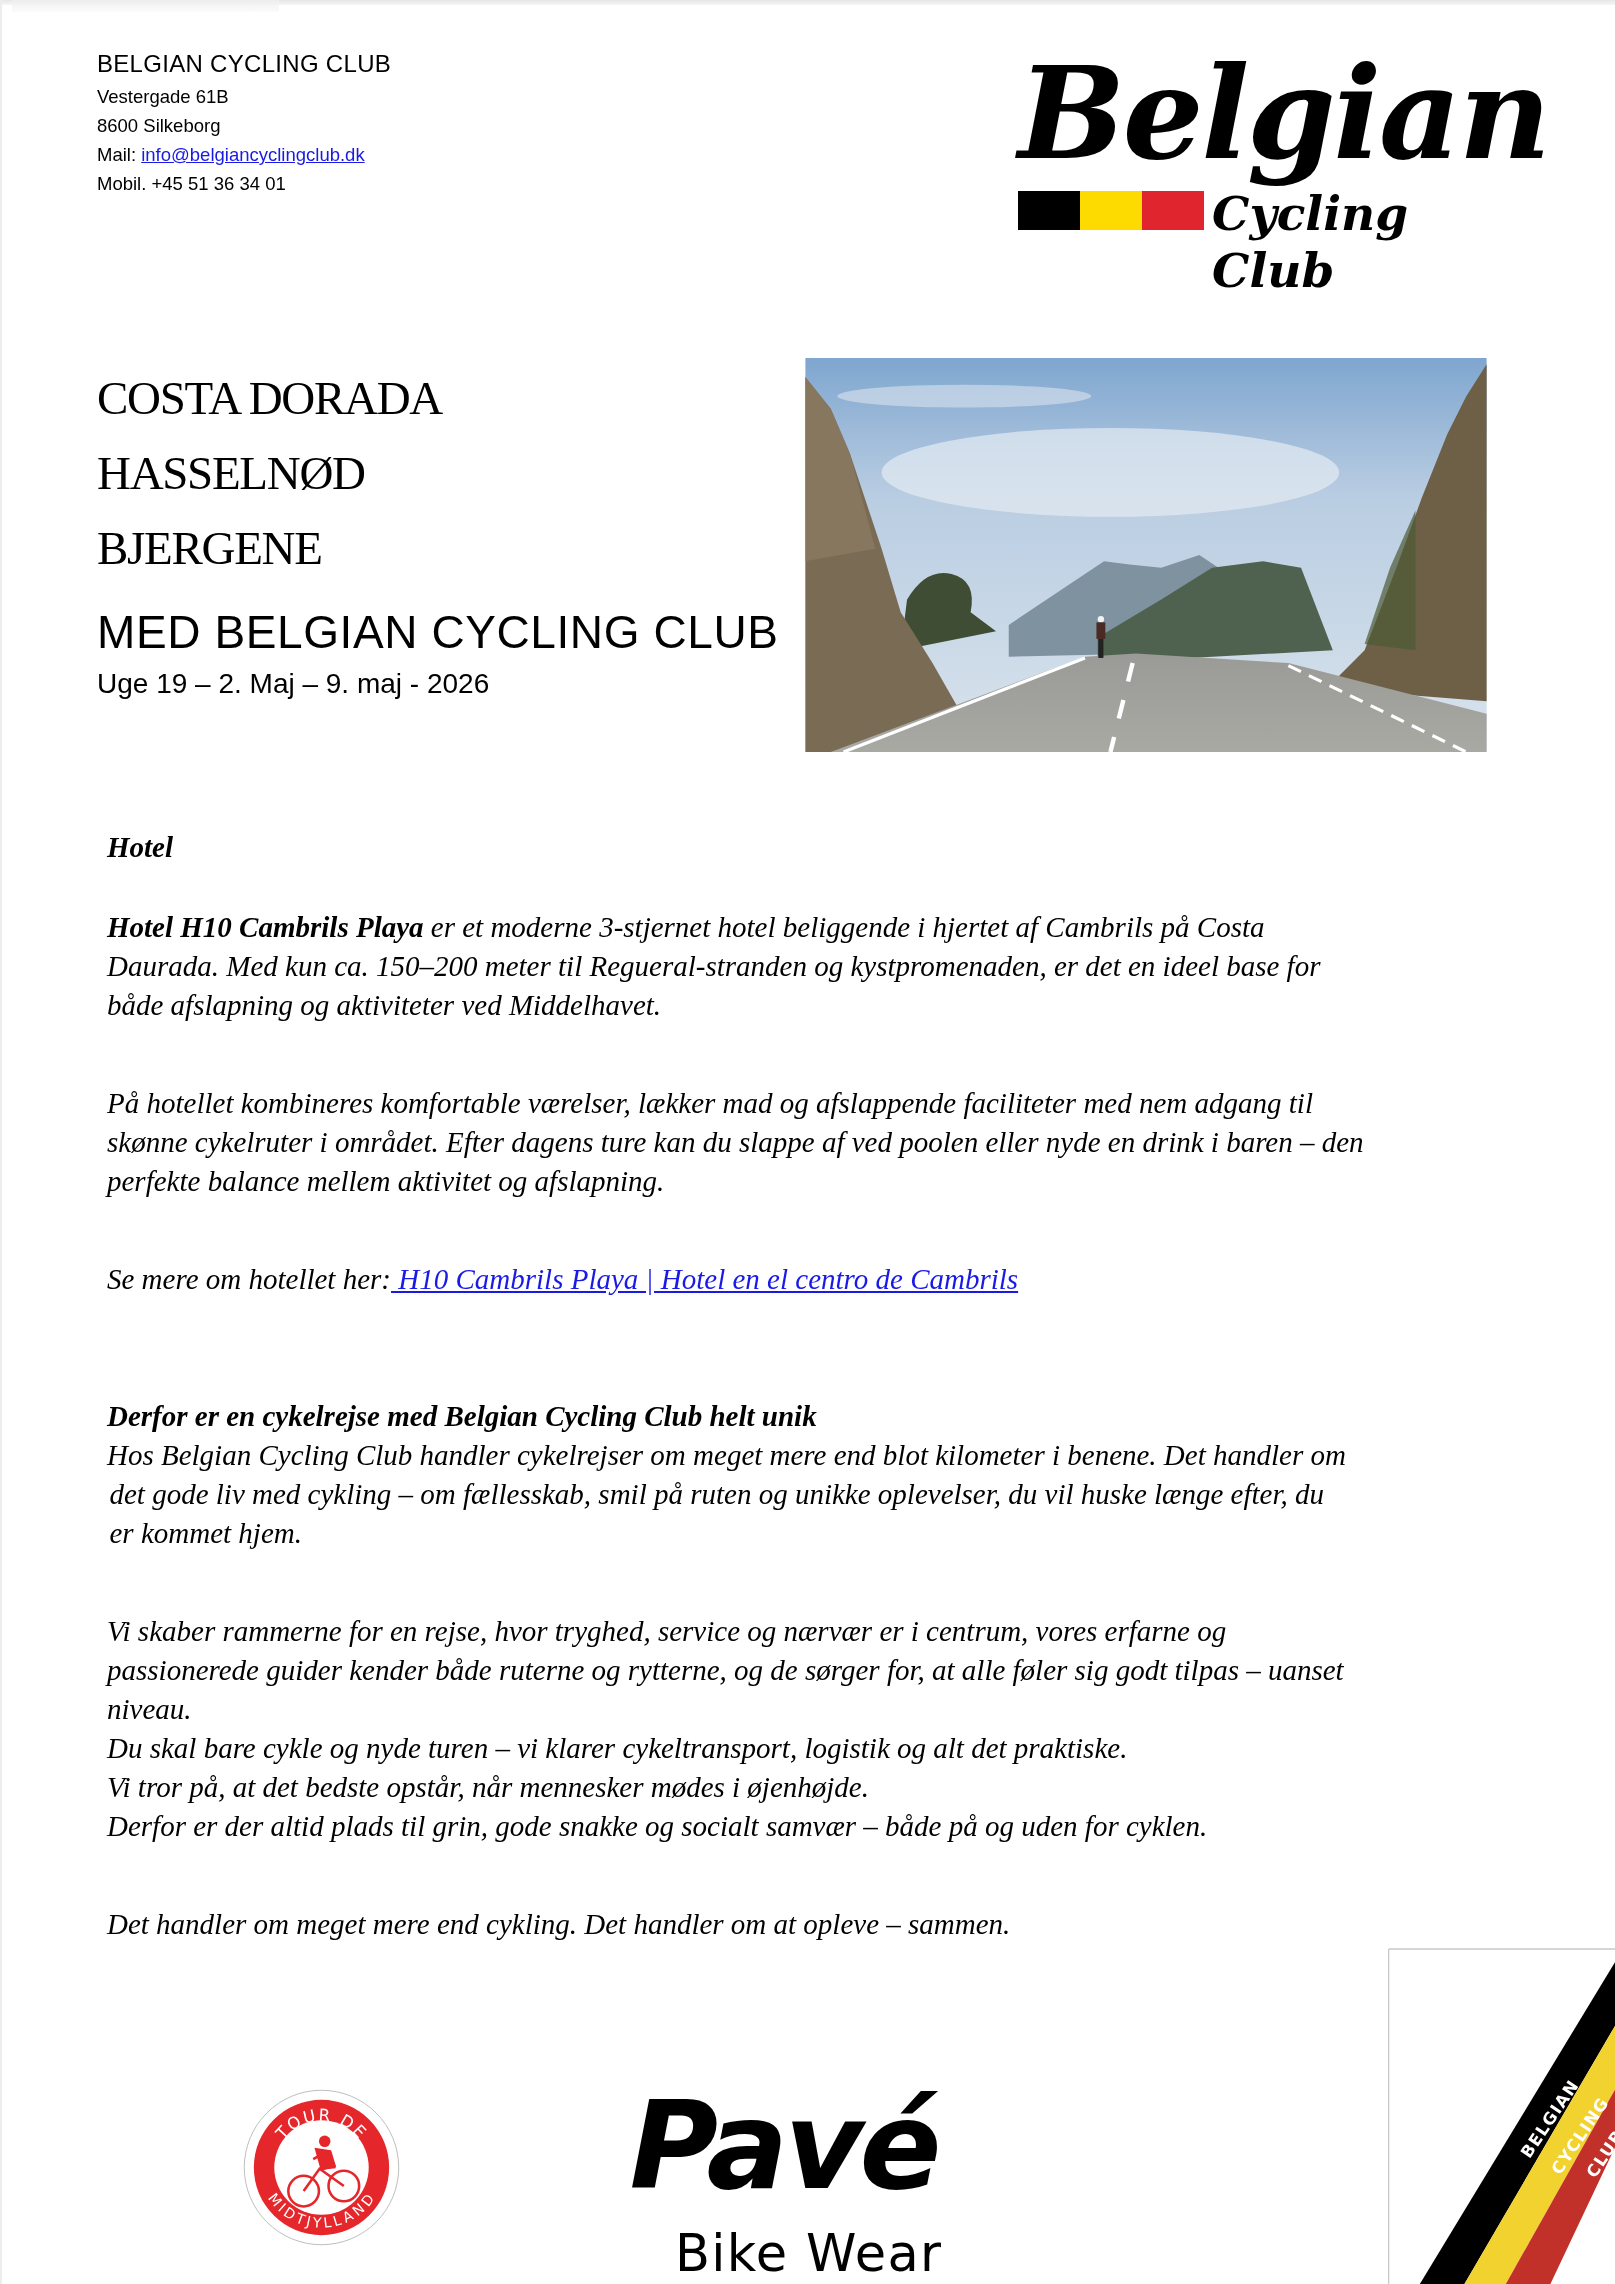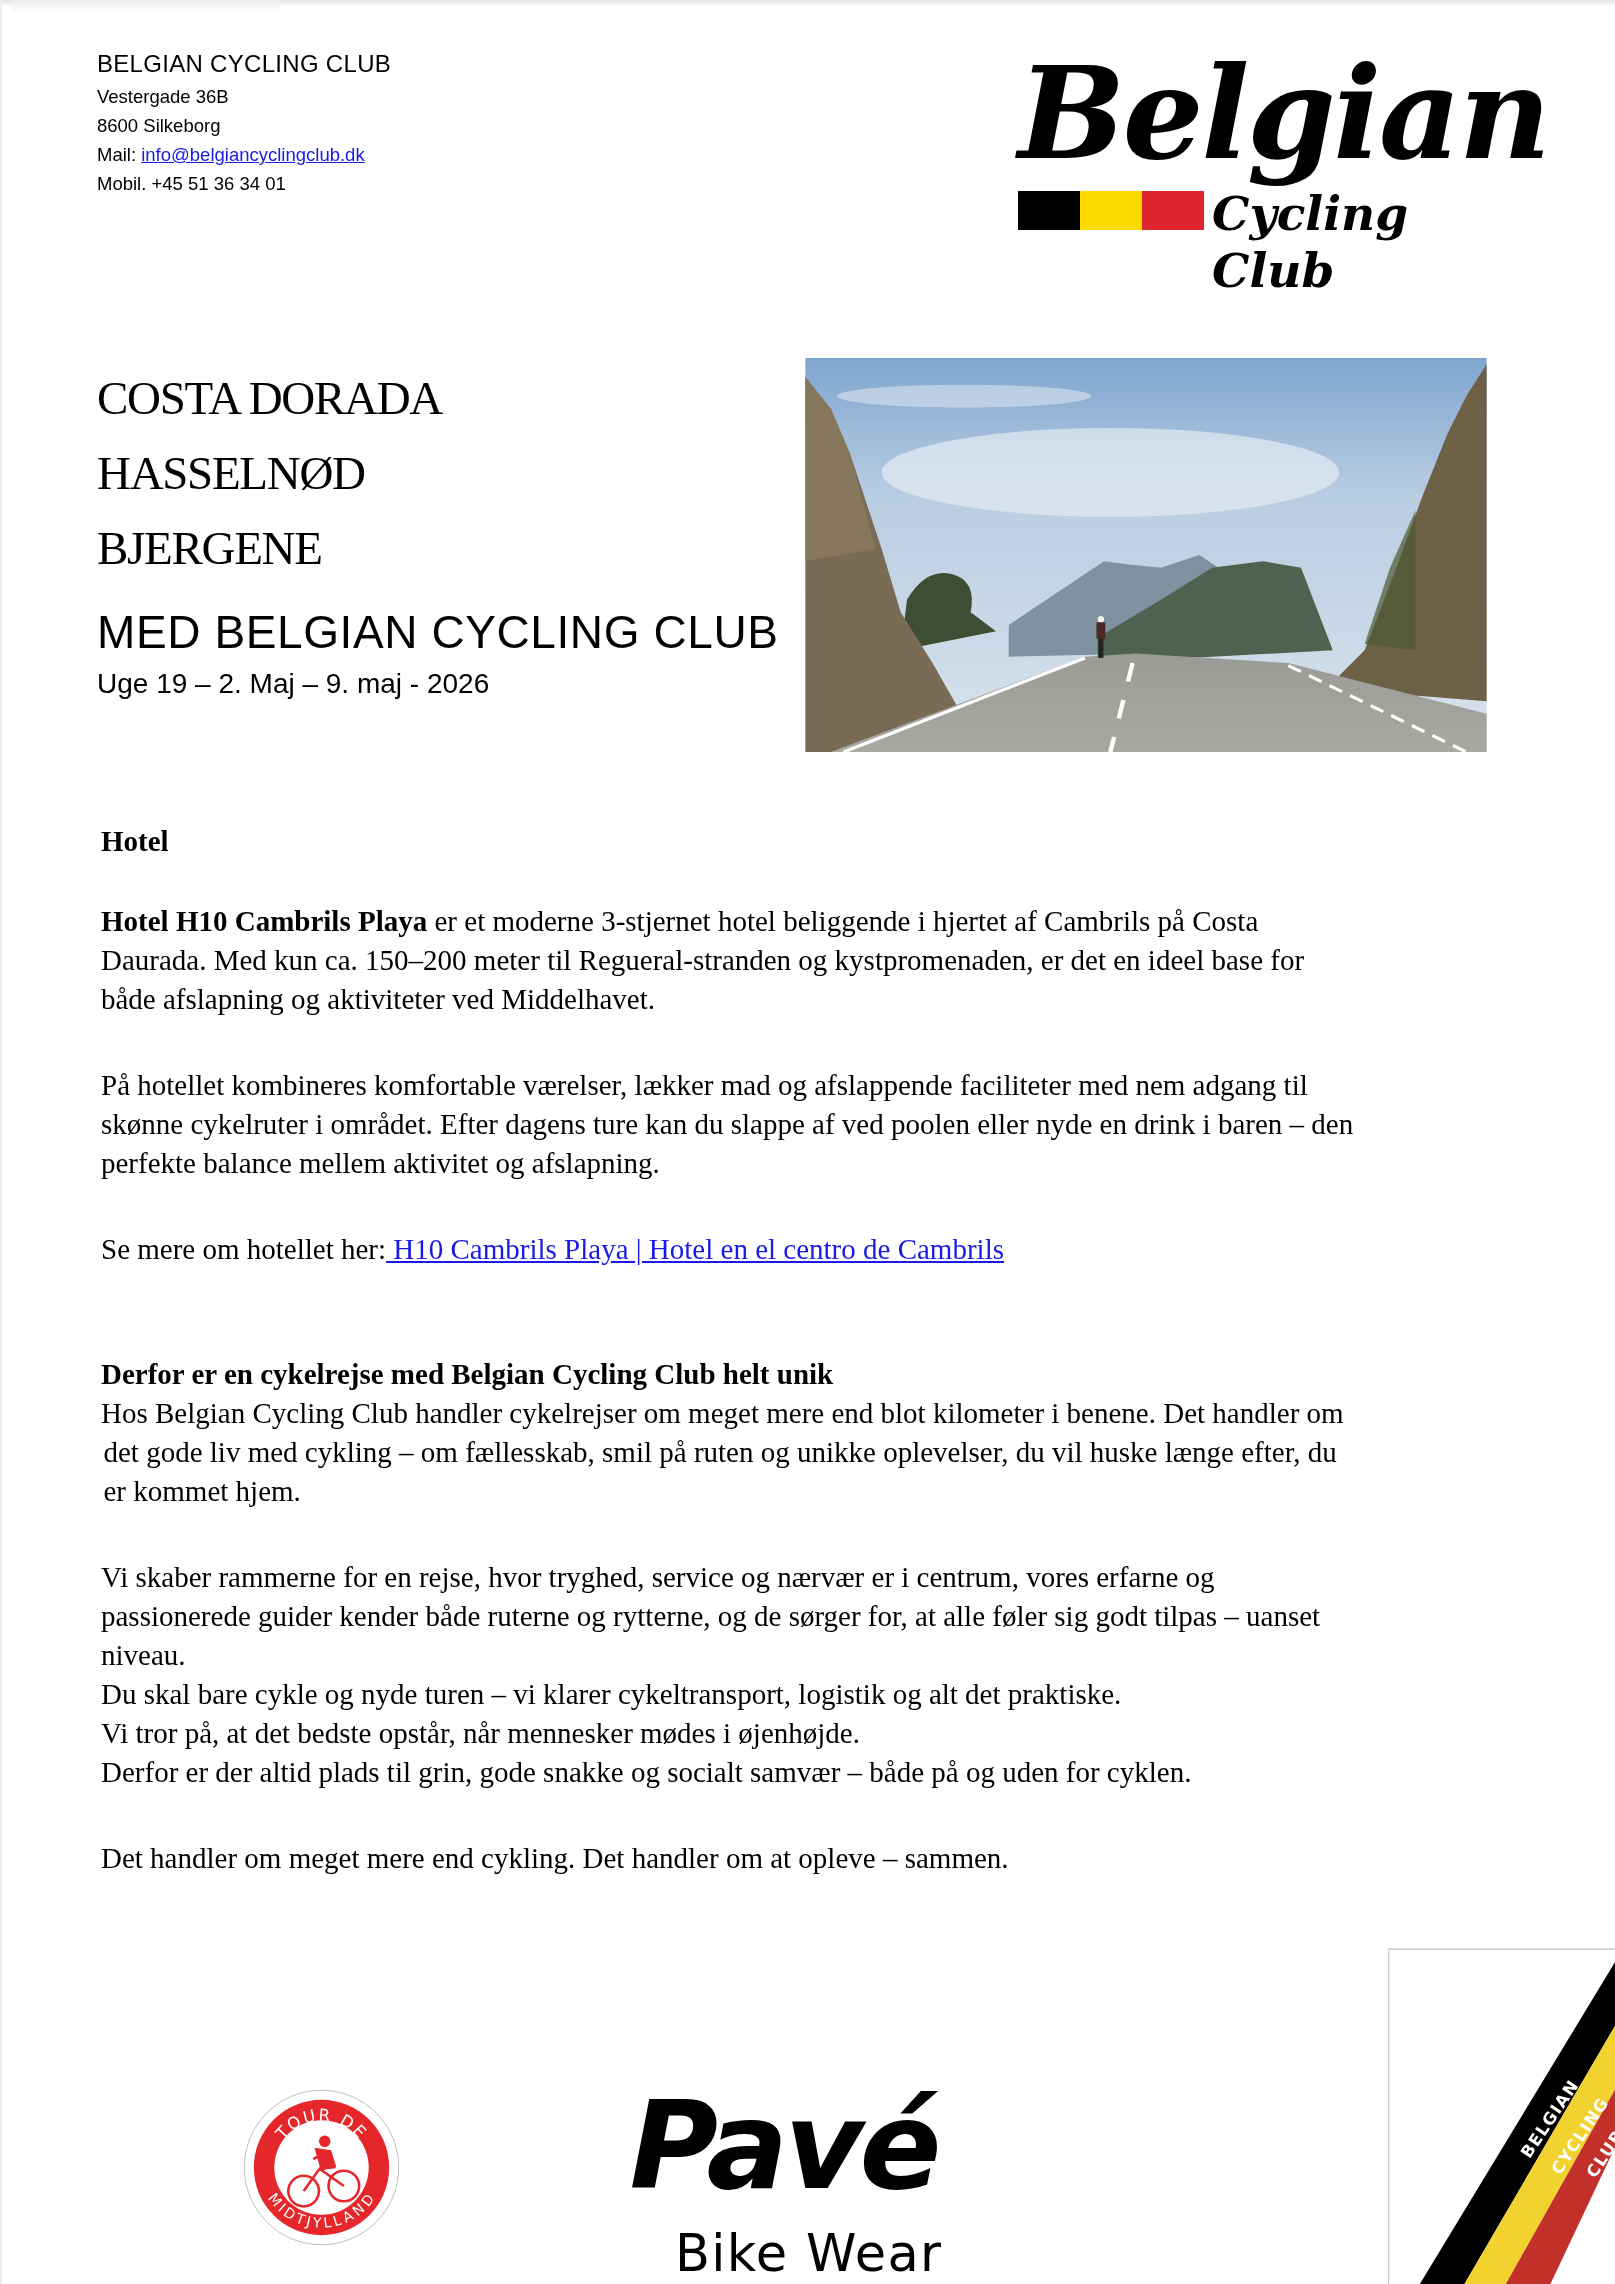--- a/index.html
+++ b/index.html
@@ -49,21 +49,21 @@
 
   
   .photo { position: absolute; left: 805px; top: 358px; width: 682px; height: 394px; overflow: hidden; }
   .photo svg { display: block; }
 
   
   .body-text {
     position: absolute; left: 97px; top: 818px; width: 1419px;
     font-family: "Liberation Serif", "DejaVu Serif", serif; font-size: 29px; line-height: 39px;
   }
-  .body-text p { margin: 4px; }
+  .body-text p { margin: 10px; font-style: italic; }
   .h-hotel { font-weight: bold; margin-bottom: 41px !important; }
   .gap { height: 39px; }
   .gap2 { height: 78px; }
   .body-text b { font-weight: bold; }
   .body-text a { color: #1a1ae6; text-decoration: underline; }
   .indent { padding-left: 2.5px; }
 
   
   .tdm { position: absolute; left: 243px; top: 2089px; width: 157px; height: 157px; }
   .pave { position: absolute; left: 623px; top: 2080px; width: 382px; height: 204px; }
@@ -80,21 +80,21 @@
 </style>
 </head>
 <body>
 
 <div class="chrome-top"></div>
 <div class="chrome-ghost"></div>
 <div class="page-edge"></div>
 
 <div class="addr">
   <div class="org">BELGIAN CYCLING CLUB</div>
-  <div class="line">Vestergade 36B</div>
+  <div class="line">Vestergade 61B</div>
   <div class="line">8600 Silkeborg</div>
   <div class="line">
     <span>Mail:</span>
     <a>info@belgiancyclingclub.dk</a>
   </div>
   <div class="line">Mobil. +45 51 36 34 01</div>
 </div>
 
 <div class="logo">
   <div class="script">Belgian</div>

